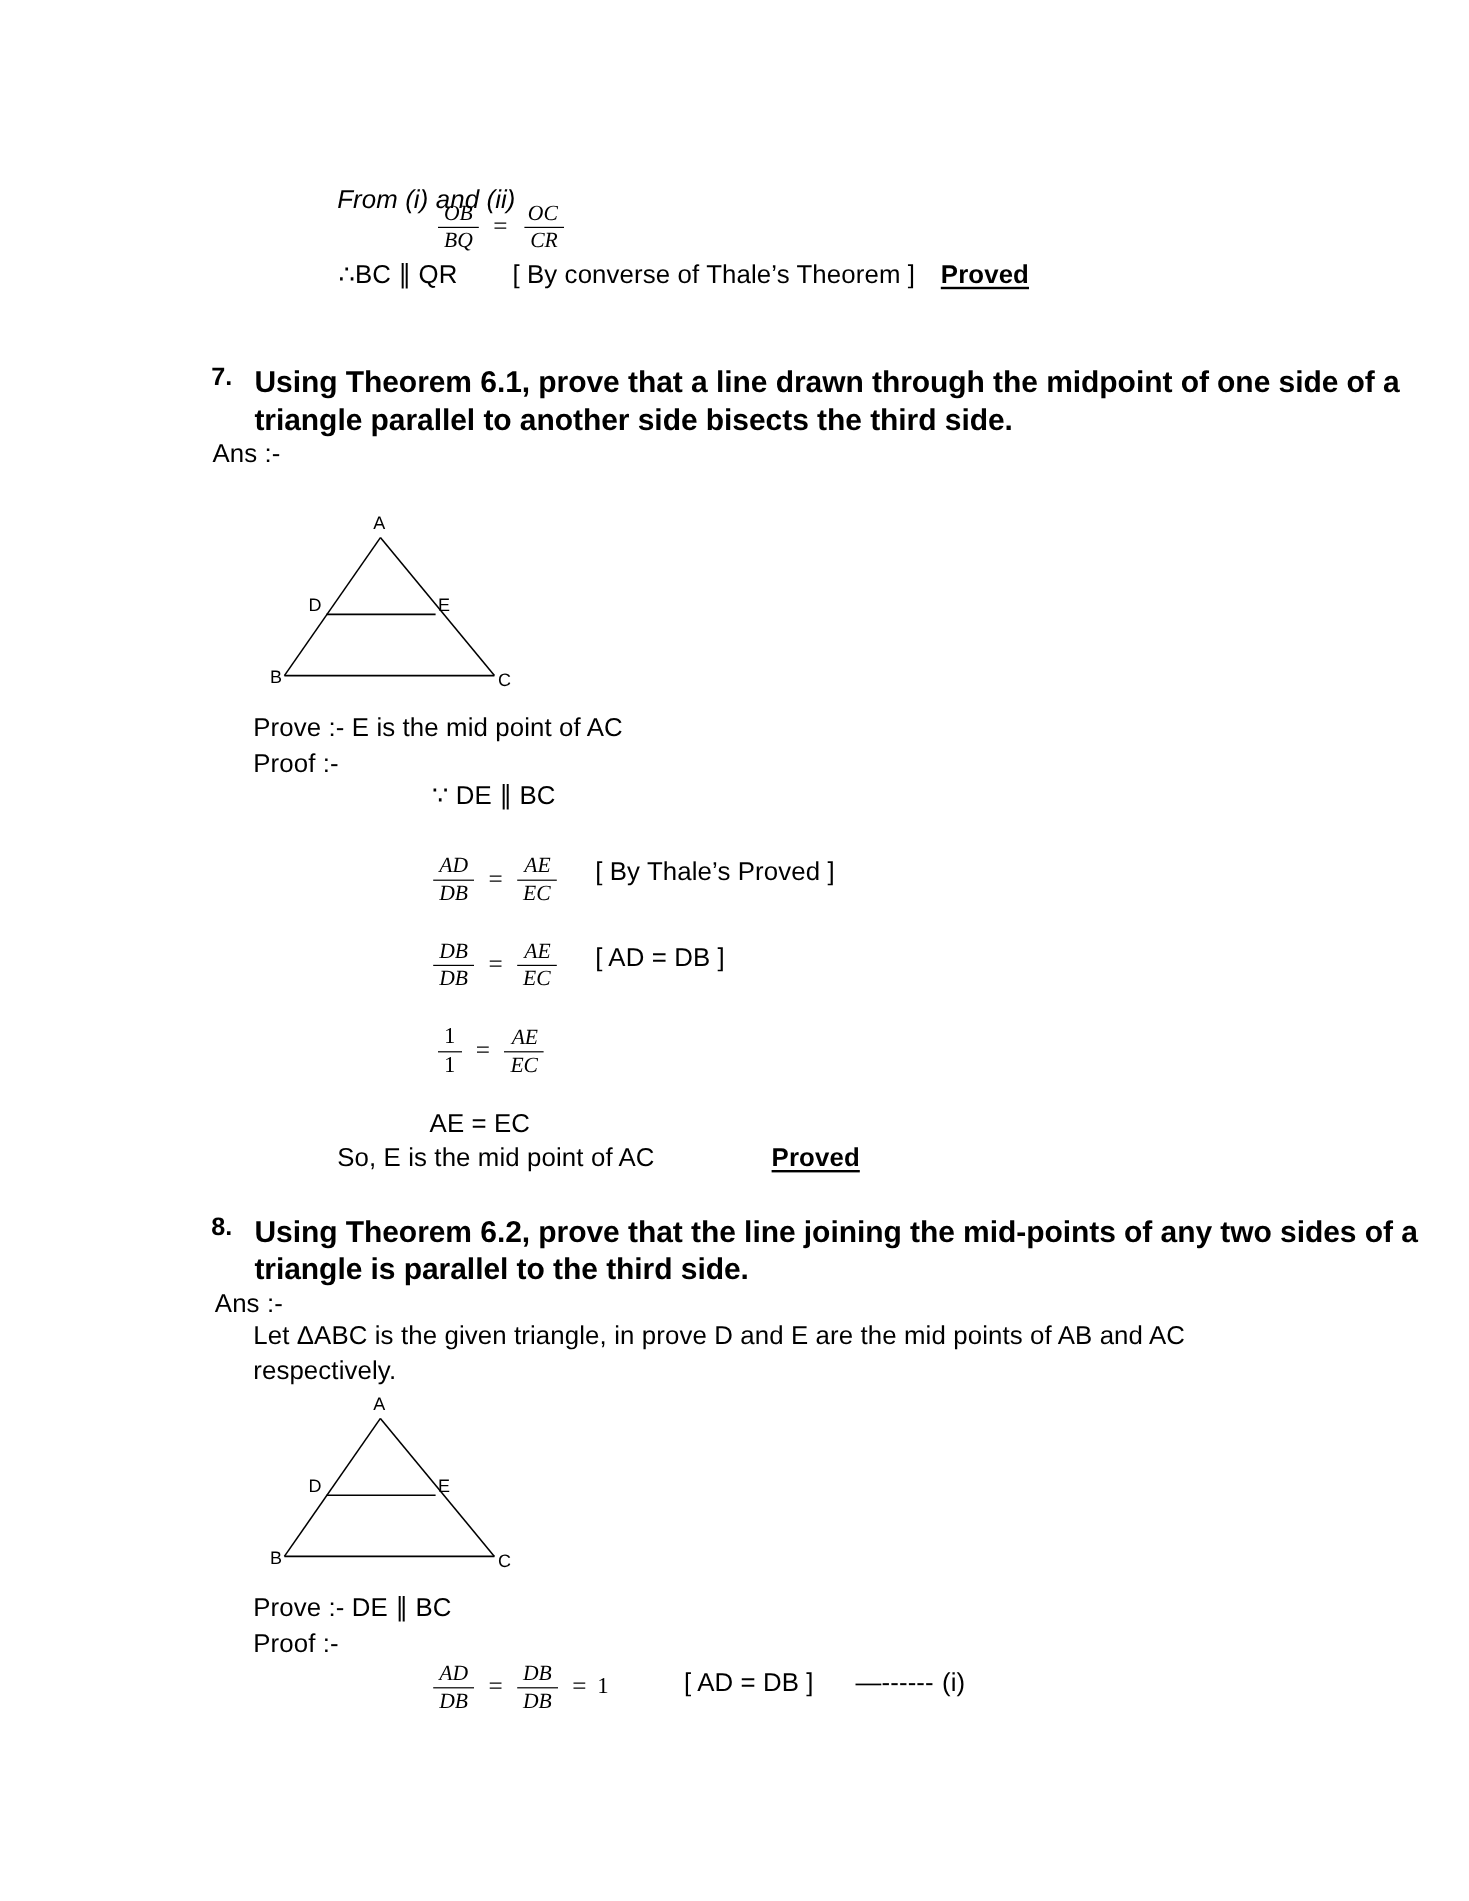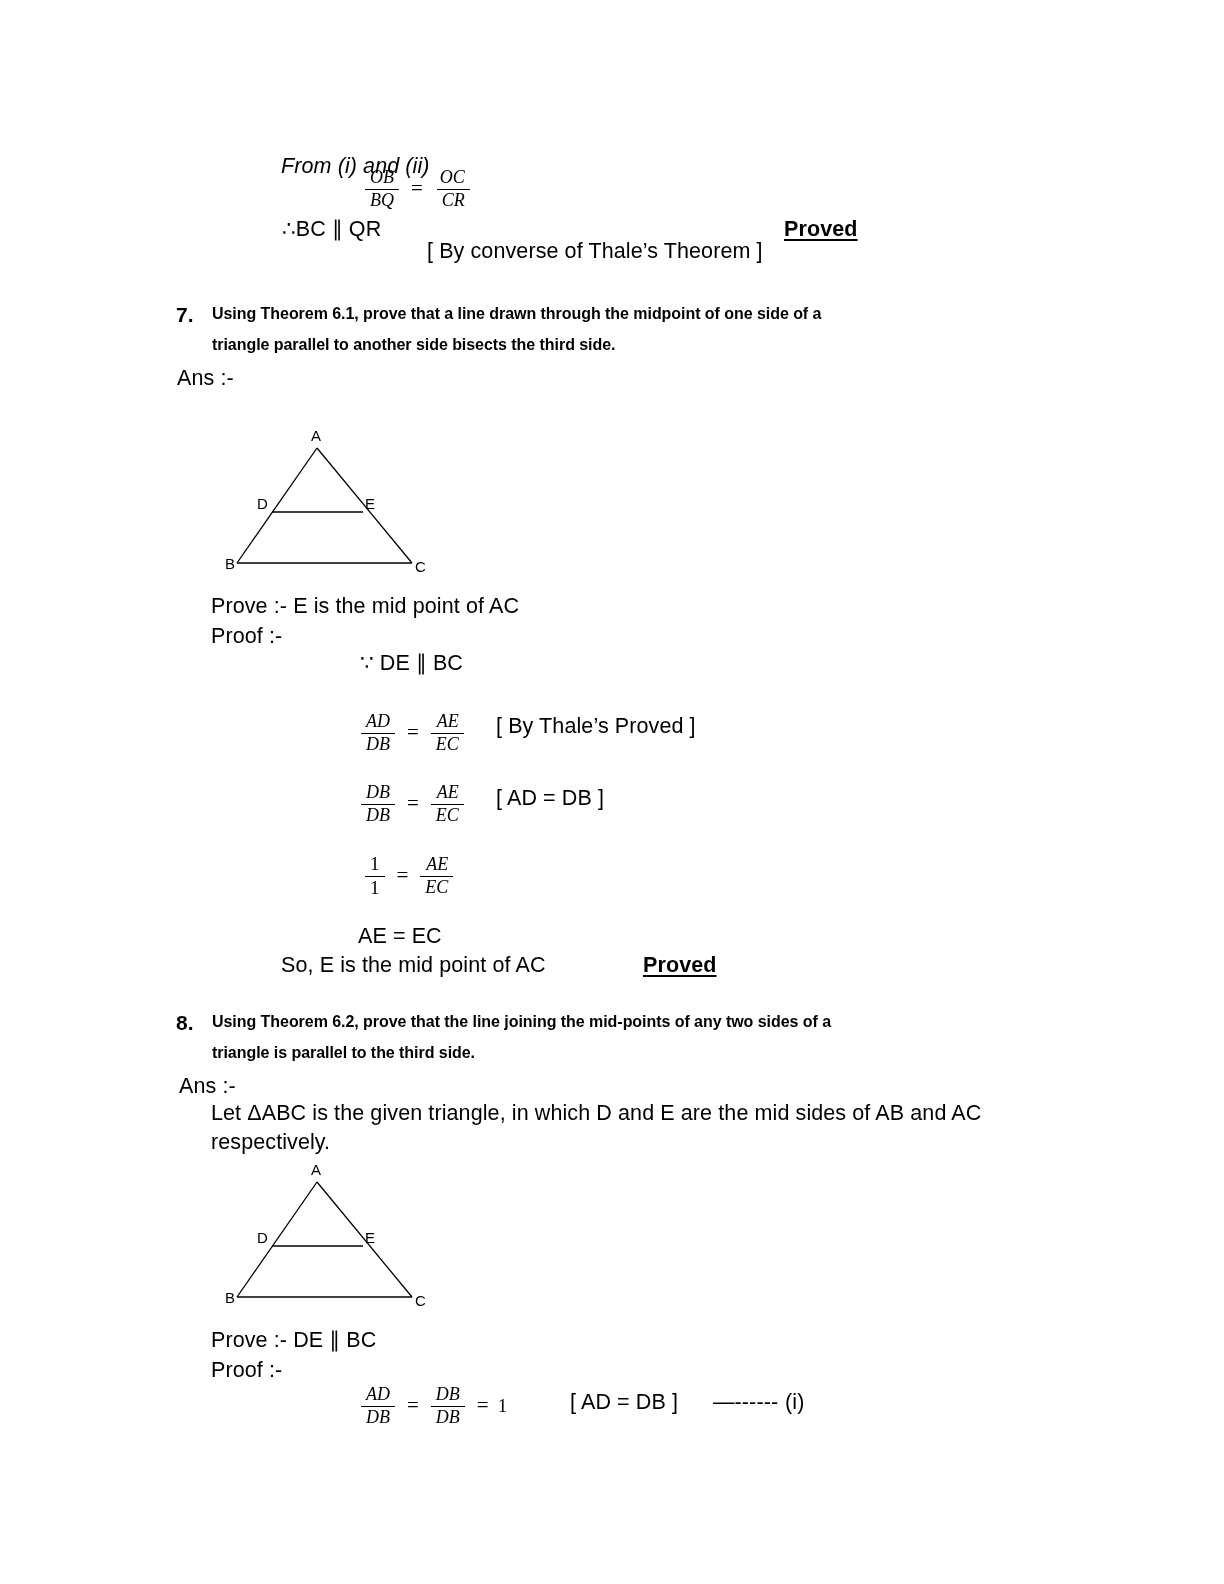--- a/index.html
+++ b/index.html
@@ -25,21 +25,21 @@
   .abs {
     position: absolute;
     white-space: nowrap;
     line-height: 1.35;
   }
   .body-text {
     font-size: 21.5px;
     letter-spacing: 0.1px;
   }
   .q-head {
-    font-size: 16px;
+    font-size: 25px;
     font-weight: bold;
     letter-spacing: -0.05px;
   }
   .q-num {
     position: absolute;
     font-size: 21px;
     font-weight: bold;
   }
   .u {
     text-decoration: underline;
@@ -118,21 +118,21 @@
       <span class="den">BQ</span>
     </span>
     <span class="eqsign">=</span>
     <span class="frac">
       <span class="num">OC</span>
       <span class="den">CR</span>
     </span>
   </div>
 
   <div class="abs body-text" style="left:282px; top:215px;">∴BC ∥ QR</div>
-  <div class="abs body-text" style="left:427px; top:215px;margin-top:22px;">[ By converse of Thale’s Theorem ]</div>
+  <div class="abs body-text" style="left:427px; top:215px;">[ By converse of Thale’s Theorem ]</div>
   <div class="abs body-text u" style="left:784px; top:215px;">Proved</div>
 
   <div class="q-num" style="left:176px; top:303px;">7.</div>
   <div class="abs q-head" style="left:212px; top:303px;">Using Theorem 6.1, prove that a line drawn through the midpoint of one side of a</div>
   <div class="abs q-head" style="left:212px; top:334px;">triangle parallel to another side bisects the third side.</div>
 
   <div class="abs body-text" style="left:177px; top:364px;">Ans :-</div>
 
   <div class="diagram" style="left:225px; top:430px;">
     <svg width="205" height="145" viewBox="0 0 205 145">
@@ -193,21 +193,21 @@
 
   <div class="abs body-text" style="left:358px; top:922px;">AE = EC</div>
   <div class="abs body-text" style="left:281px; top:951px;">So, E is the mid point of AC</div>
   <div class="abs body-text u" style="left:643px; top:951px;">Proved</div>
 
   <div class="q-num" style="left:176px; top:1011px;">8.</div>
   <div class="abs q-head" style="left:212px; top:1011px;">Using Theorem 6.2, prove that the line joining the mid-points of any two sides of a</div>
   <div class="abs q-head" style="left:212px; top:1042px;">triangle is parallel to the third side.</div>
 
   <div class="abs body-text" style="left:179px; top:1072px;">Ans :-</div>
-  <div class="abs body-text" style="left:211px; top:1099px;">Let ΔABC is the given triangle, in which D and E are the mid sides of AB and AC</div>
+  <div class="abs body-text" style="left:211px; top:1099px;">Let ΔABC is the given triangle, in prove D and E are the mid points of AB and AC</div>
   <div class="abs body-text" style="left:211px; top:1128px;">respectively.</div>
 
   <div class="diagram" style="left:225px; top:1164px;">
     <svg width="205" height="145" viewBox="0 0 205 145">
       <line x1="92" y1="18" x2="12" y2="133" stroke="#000" stroke-width="1.3"></line>
       <line x1="92" y1="18" x2="187" y2="133" stroke="#000" stroke-width="1.3"></line>
       <line x1="12" y1="133" x2="187" y2="133" stroke="#000" stroke-width="1.3"></line>
       <line x1="47" y1="82" x2="138" y2="82" stroke="#000" stroke-width="1.3"></line>
       <text class="vlabel" x="86" y="11">A</text>
       <text class="vlabel" x="0" y="139">B</text>

